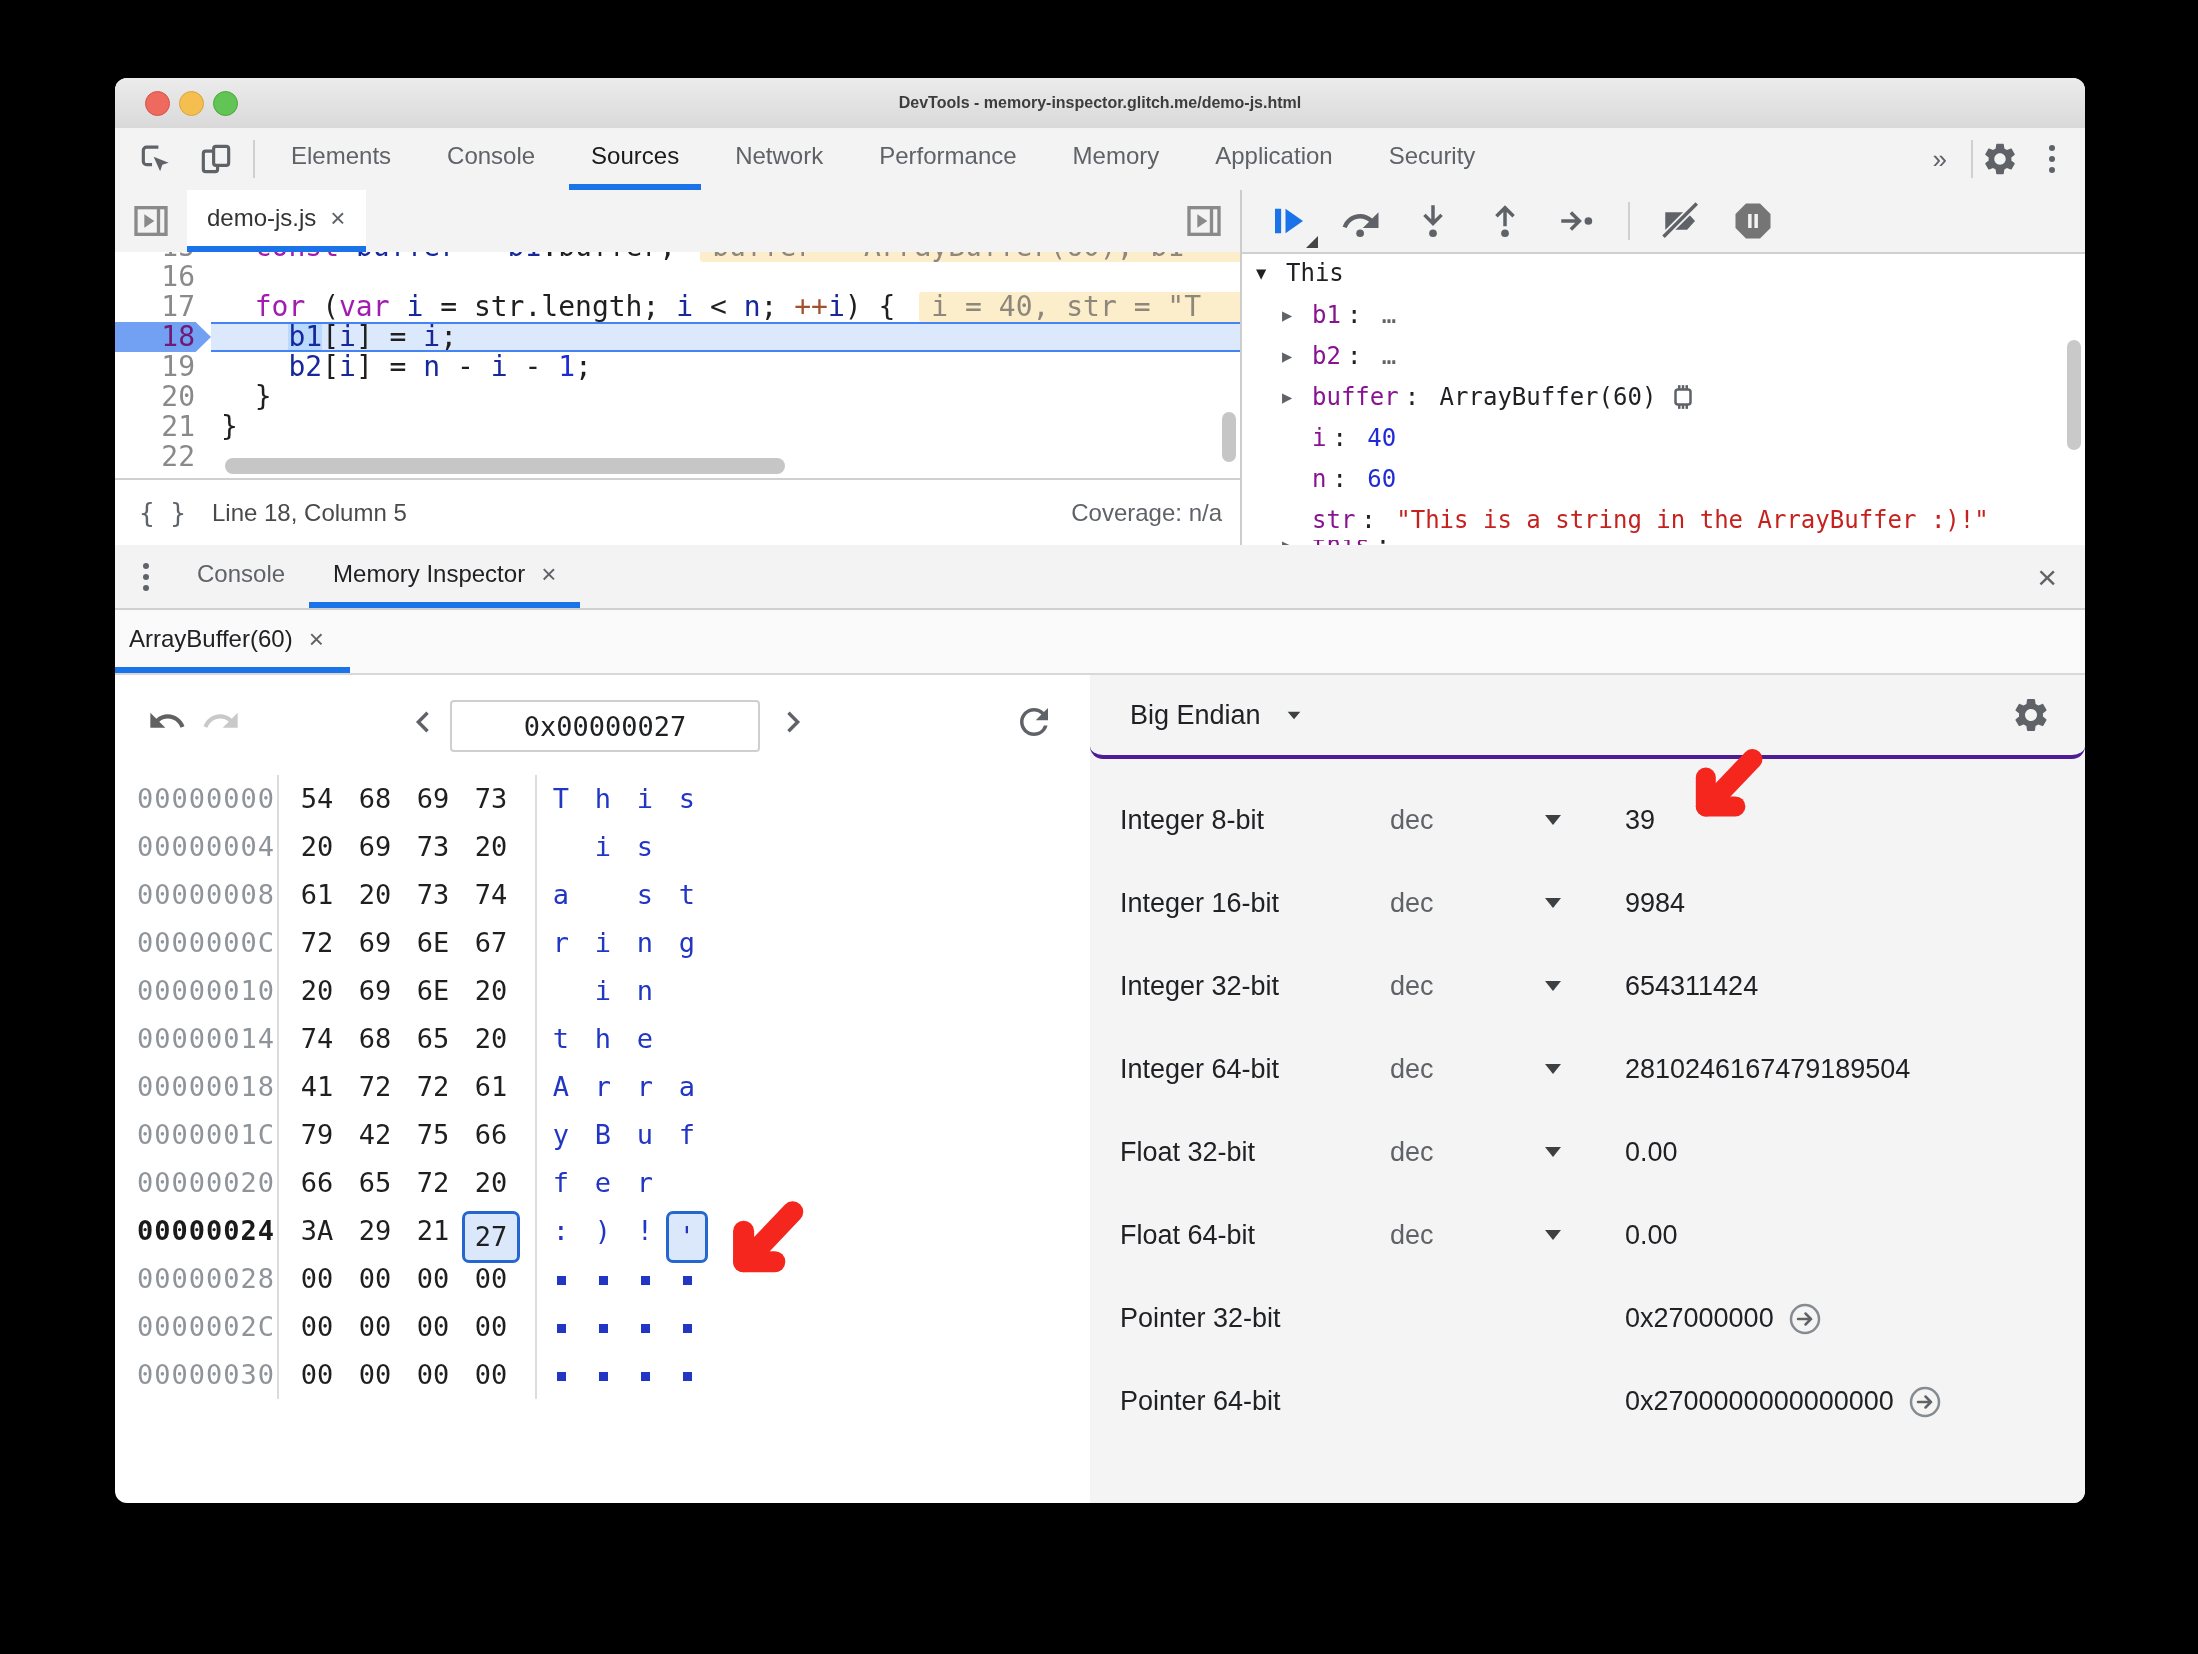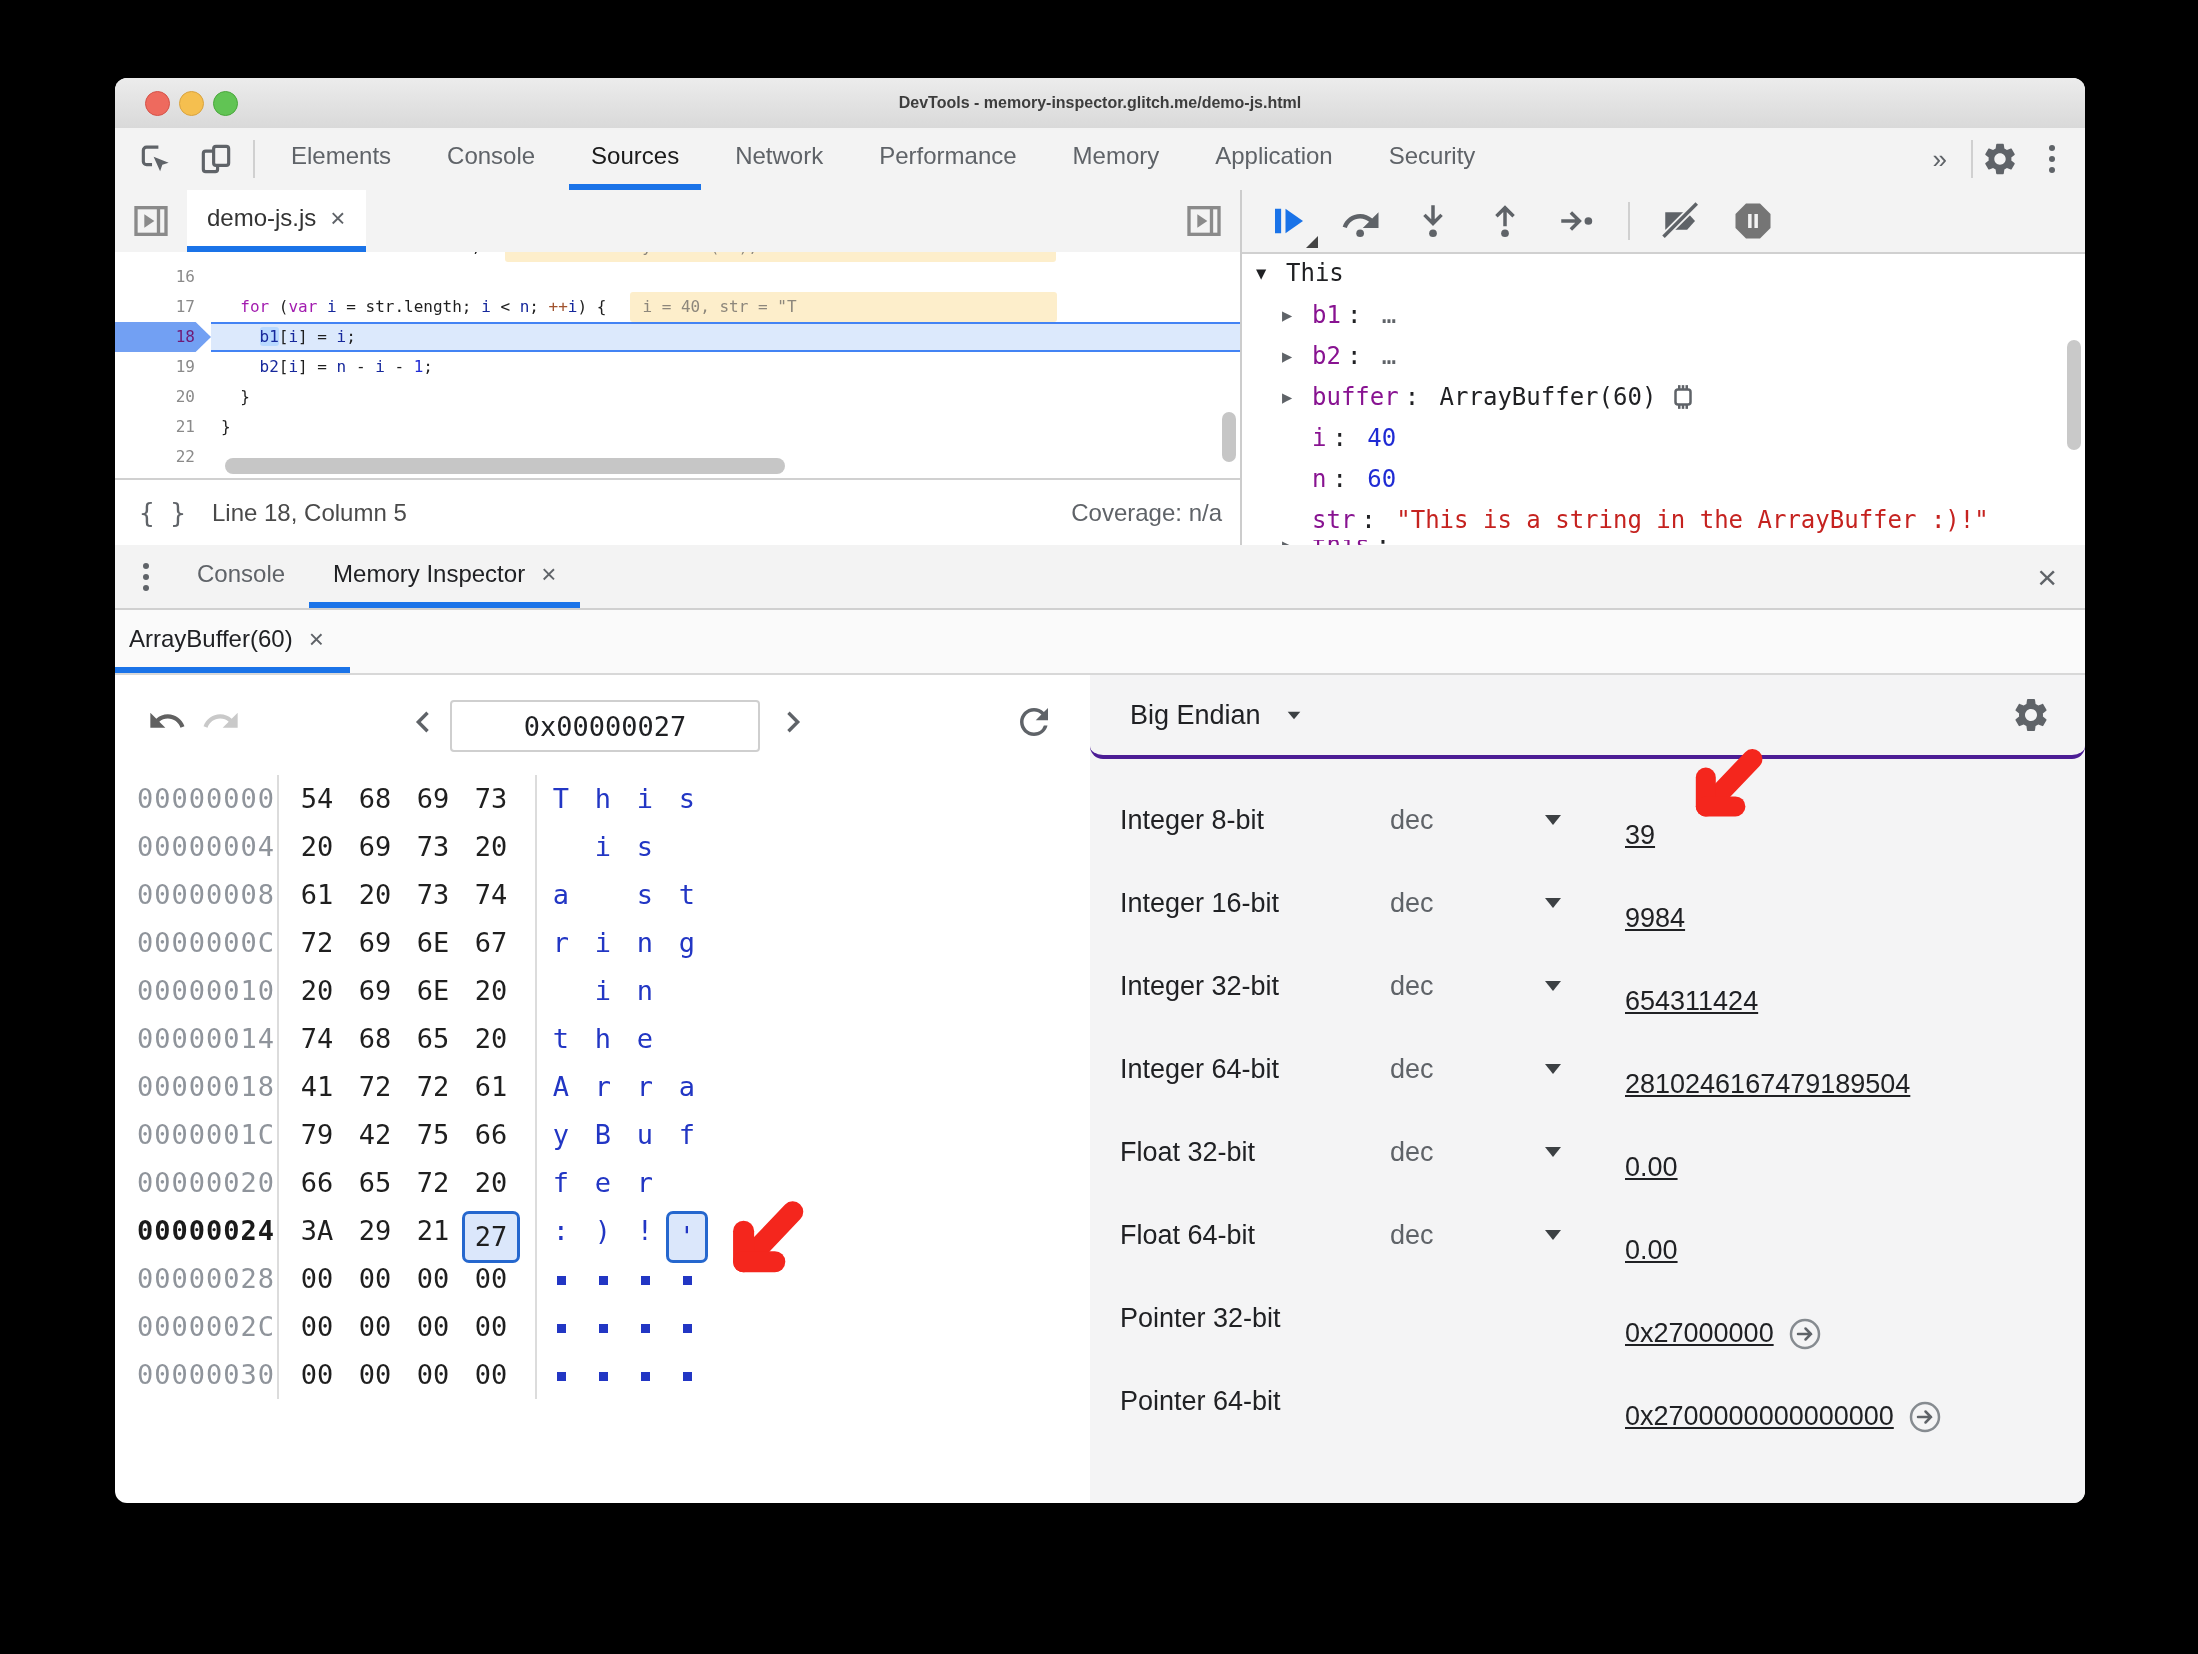--- a/index.html
+++ b/index.html
@@ -35,21 +35,21 @@
                  box-sizing:border-box;background:#fff;}
   .file-tabbar{position:absolute;left:0;top:0;right:0;height:62px;background:#f3f3f3;
                border-bottom:2px solid #d0d0d0;display:flex;align-items:stretch;}
   .panel-toggle{display:flex;align-items:center;padding:0 16px;}
   .file-tab{display:flex;align-items:center;gap:14px;background:#fff;padding:0 20px;font-size:24px;
             color:#333;border-bottom:6px solid #1a73e8;box-sizing:border-box;}
   .tab-x{color:#5f6368;font-size:26px;line-height:1;}
   .file-tabbar .spacer{flex:1;}
   
   .editor{position:absolute;left:0;top:62px;right:0;height:228px;overflow:hidden;background:#fff;
-          font-family:"DejaVu Sans Mono",monospace;font-size:16px;}
+          font-family:"DejaVu Sans Mono",monospace;font-size:28px;}
   .code-lines{margin-top:-20px;}
   .code-row{display:flex;height:30px;line-height:30px;white-space:pre;}
   .gutter{width:96px;flex:0 0 96px;text-align:right;padding-right:16px;box-sizing:border-box;
           color:#8a8a8a;position:relative;z-index:2;}
   .code{flex:1;padding-left:10px;box-sizing:border-box;overflow:hidden;}
   .code-row.current .gutter{background:#72a0f3;color:#701a75;
       clip-path:polygon(0 0,84% 0,100% 50%,84% 100%,0 100%);}
   .code-row.current .code{background:#dce9fc;border-top:2px solid #4383f4;border-bottom:2px solid #4383f4;
       height:30px;box-sizing:border-box;line-height:26px;}
   .tok.kw{color:#a21caf;}  .tok.var{color:#16289c;}  .tok.num{color:#1f2bd4;}
@@ -126,21 +126,21 @@
           font-size:27px;color:#202124;}
   .caret{width:0;height:0;border-left:9px solid transparent;border-right:9px solid transparent;
          border-top:11px solid #3c4043;display:inline-block;}
   .vp-gear{position:absolute;right:34px;top:20px;}
   .value-rows{position:absolute;left:0;top:104px;right:0;}
   .value-row{position:relative;height:83px;font-size:27px;color:#202124;}
   .vr-label{position:absolute;left:30px;top:0;line-height:83px;}
   .vr-fmt{position:absolute;left:300px;top:0;line-height:83px;color:#5f6368;}
   .vr-caret{position:absolute;left:455px;top:36px;border-left:8px solid transparent;
             border-right:8px solid transparent;border-top:10px solid #3c4043;width:0;height:0;}
-  .vr-value{position:absolute;left:535px;top:15px;line-height:83px;display:flex;align-items:center;gap:14px;text-decoration:underline;}
+  .vr-value{position:absolute;left:535px;top:0;line-height:83px;display:flex;align-items:center;gap:14px;}
   
   .red-arrow{position:absolute;pointer-events:none;}
   svg.icon{display:block;}
 </style>
 </head>
 <body>
 
 <div class="stage">
 <div class="window">
 

